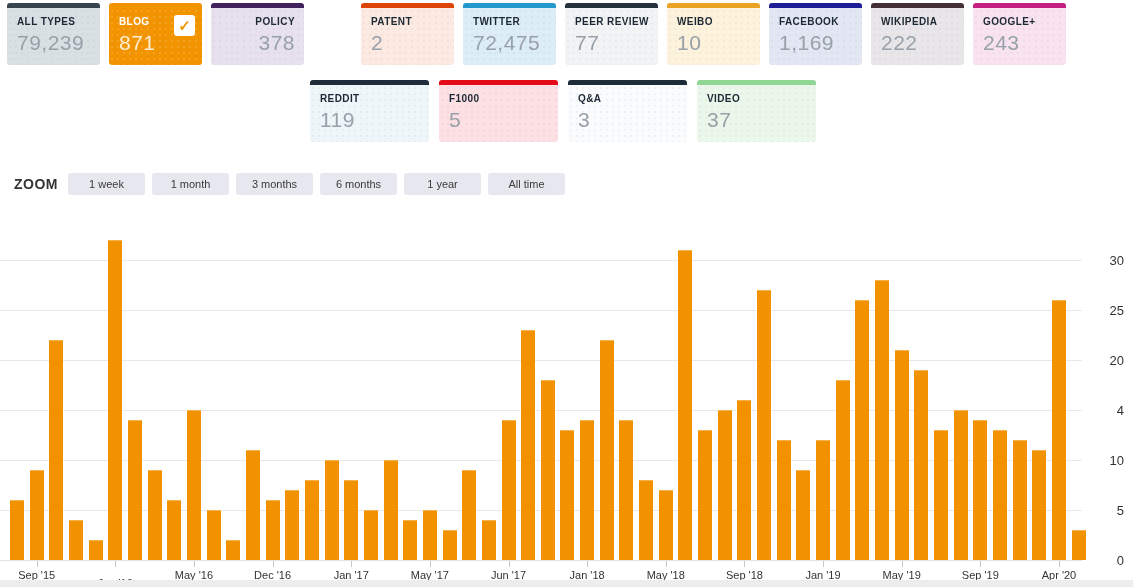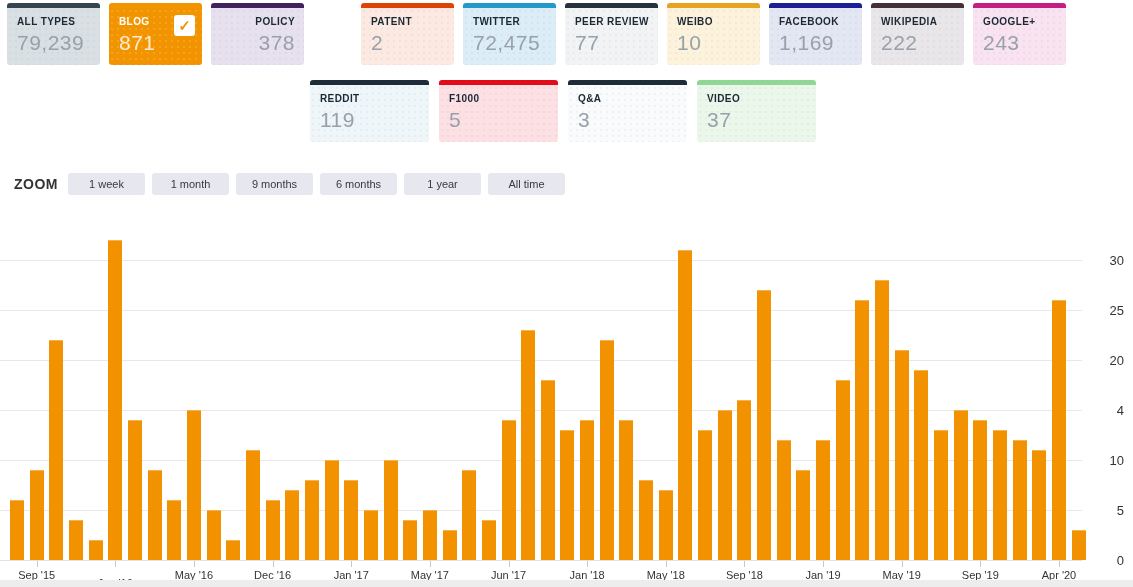--- a/index.html
+++ b/index.html
@@ -109,21 +109,21 @@
       <div class="card-label">VIDEO</div>
       <div class="card-value">37</div>
     </div>
   </div>
 
 <div class="zoom-row">
   <span class="zoom-label">ZOOM</span>
   <div class="zoom-buttons" id="zoom-buttons">
       <button class="zoom-btn">1 week</button>
       <button class="zoom-btn">1 month</button>
-      <button class="zoom-btn">9 months</button>
+      <button class="zoom-btn">3 months</button>
       <button class="zoom-btn">6 months</button>
       <button class="zoom-btn">1 year</button>
       <button class="zoom-btn">All time</button>
     </div>
 </div>
 
 <div class="chart" id="chart">
     <div class="y-label" style="top: 328px;">0</div>
     <div class="gridline" style="top: 285px;"></div>
     <div class="y-label" style="top: 278px;">5</div>

